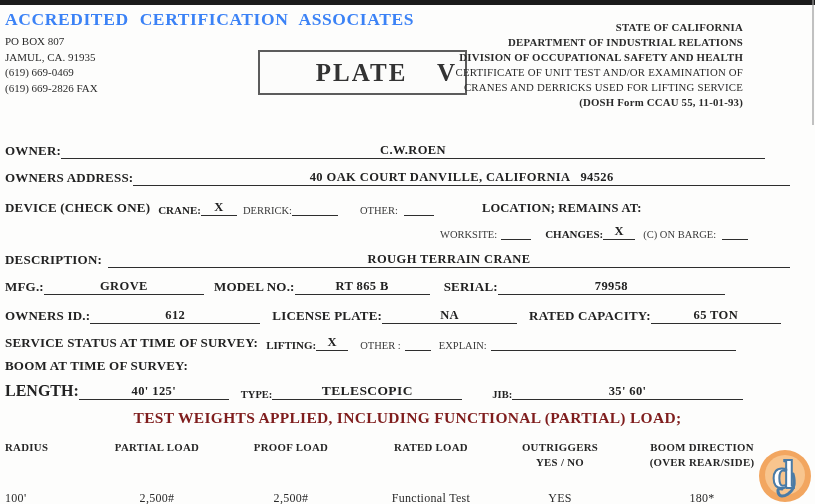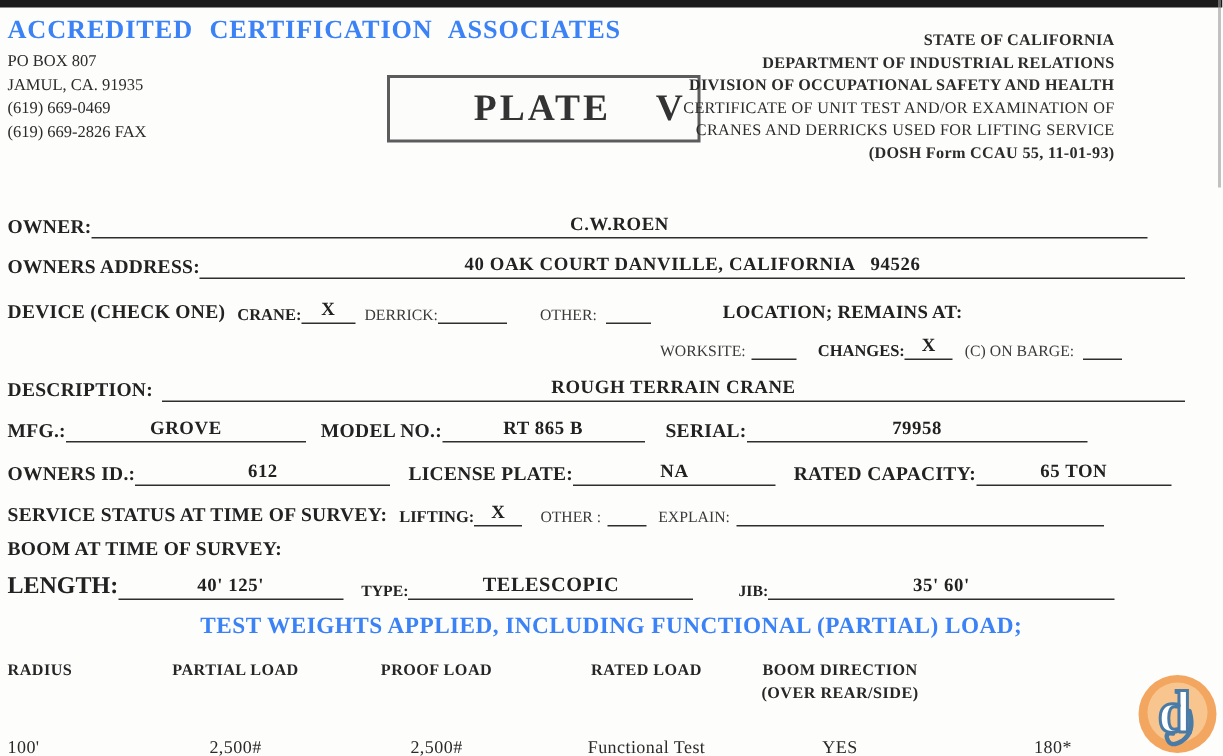--- a/index.html
+++ b/index.html
@@ -34,21 +34,21 @@
   .r-address{margin-top:8px;padding-right:25px;}
   .r-device{margin-top:11px;}
   .r-worksite{margin-top:5px;padding-left:440px;}
   .r-desc{margin-top:9px;padding-right:25px;}
   .r-mfg{margin-top:8px;padding-right:90px;}
   .r-ownersid{margin-top:10px;padding-right:34px;}
   .r-service{margin-top:8px;}
   .r-boom{margin-top:7px;}
   .r-length{margin-top:7px;padding-right:72px;}
 
-  .heading{margin-top:9px;text-align:center;font-weight:bold;font-size:15.5px;letter-spacing:.3px;color:#3b82f6;}
+  .heading{margin-top:9px;text-align:center;font-weight:bold;font-size:15.5px;letter-spacing:.3px;color:#7f1d1d;}
 
   
   .tw-table{margin:13px 5px 0 5px;}
   .tw-head,.tw-row{display:grid;grid-template-columns:88px 128px 140px 140px 118px 166px;}
   .th{font-weight:bold;font-size:10.8px;letter-spacing:.3px;text-align:center;line-height:15px;color:#262626;}
   .th:first-child{text-align:left;}
   .tw-row{margin-top:21px;}
   .td{font-size:12px;text-align:center;color:#2a2a2a;letter-spacing:.3px;}
   .td:first-child{text-align:left;}
 
@@ -171,20 +171,24 @@
     </div>
     <div class="th">
       <div>PROOF LOAD</div>
       <div></div>
     </div>
     <div class="th">
       <div>RATED LOAD</div>
       <div></div>
     </div>
     <div class="th">
+      <div>OUTRIGGERS</div>
+      <div>YES / NO</div>
+    </div>
+    <div class="th">
       <div>BOOM DIRECTION</div>
       <div>(OVER  REAR/SIDE)</div>
     </div>
   </div>
   <div class="tw-row">
     <div class="td">100'</div>
     <div class="td">2,500#</div>
     <div class="td">2,500#</div>
     <div class="td">Functional Test</div>
     <div class="td">YES</div>

